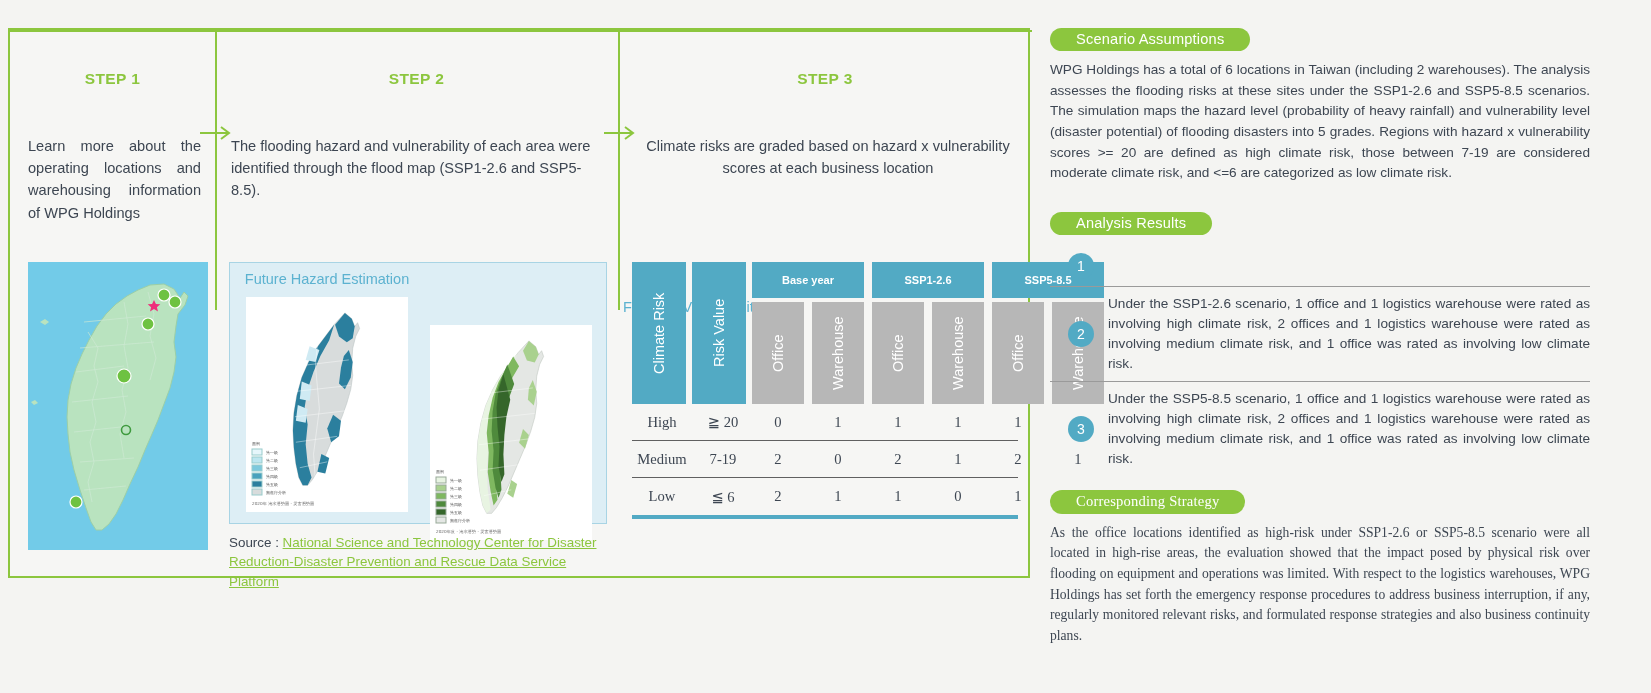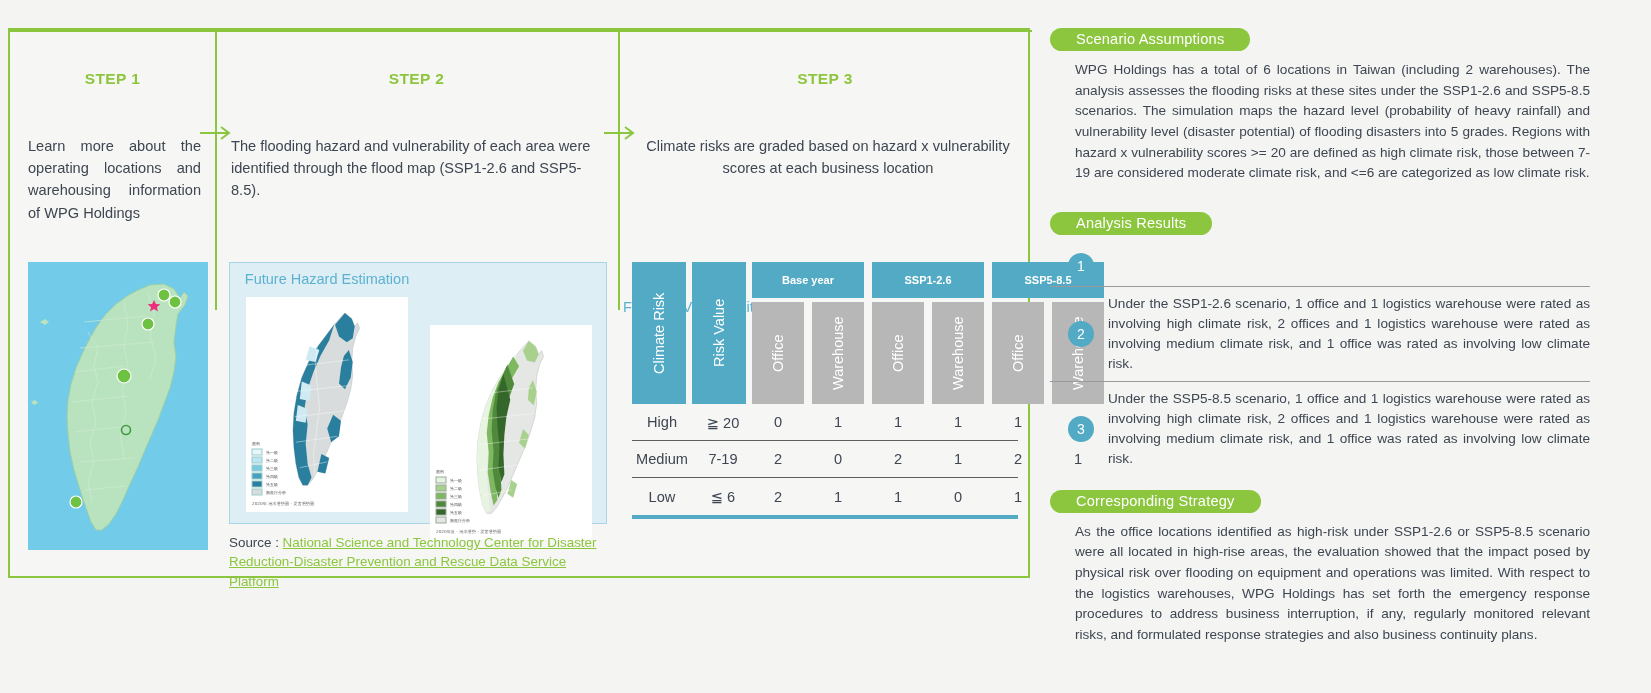--- a/index.html
+++ b/index.html
@@ -98,21 +98,21 @@
   .vert{
     writing-mode:vertical-rl; transform:rotate(180deg);
     display:flex; align-items:center; justify-content:center;
     width:100%; height:100%; font-size:14.5px; white-space:nowrap;
   }
   .horiz{ display:flex; align-items:center; justify-content:center;
           width:100%; height:100%; font-size:11px; white-space:nowrap;font-weight:bold;}
   .rt-rows{ position:relative; }
   .rt-row{
     position:relative; height:37px; border-bottom:1px solid #606060;
-    display:flex; align-items:center;
+    display:flex; align-items:center;font-family:Liberation Serif, serif;
   }
   .rt-row:first-child{ border-top:none; }
   .rt-row.last{ border-bottom:none; }
   .rt-underline{ height:4px; background:#52aac4; width:100%; }
   .c-risk { position:absolute; left:0;   width:60px; text-align:center; font-size:14.6px;}
   .c-val  { position:absolute; left:60px;  width:62px; text-align:center; font-size:14.6px;}
   .cnum   { position:absolute; width:54px; text-align:center; font-size:14.6px;}
   .note{
     position:absolute; left:14px; right:8px; top:505px;
     font-size:13.4px; color:#3d4652;
@@ -124,37 +124,36 @@
   }
   .pill{
     display:inline-block; background:#8cc63e; color:#fff;
     border-radius:14px; padding:3px 26px 4px 26px;
     font-size:14.6px; letter-spacing:.2px;
   }
   .sec-body{
     margin-top:9px;
     font-size:13.6px; line-height:1.52; color:#3d4652;
     text-align:justify;
-    margin-left:25px;
   }
   .results{ margin-top:11px; }
   .result-row{
     display:flex; align-items:center; gap:14px;
     padding:7px 0 7px 0;
     border-bottom:1px solid #9a9a9a;
   }
   .result-row.last{ border-bottom:none; }
   .rnum{
     flex:0 0 auto; width:26px; height:26px; border-radius:50%;
     background:#52aac4; color:#fff; font-size:14px;
     display:flex; align-items:center; justify-content:center;
     margin-left:18px;
   }
   .rtext{ flex:1 1 auto; font-size:13.6px; line-height:1.47; text-align:justify;}
-  .strat{ margin-top:14px; }
+  .strat{ margin-top:14px;font-family:Liberation Serif, serif; }
 </style>
 </head>
 <body>
 
 <div class="page">
 
   <div class="flow">
 
     <div class="vsep a"></div>
     <div class="vsep b"></div>

